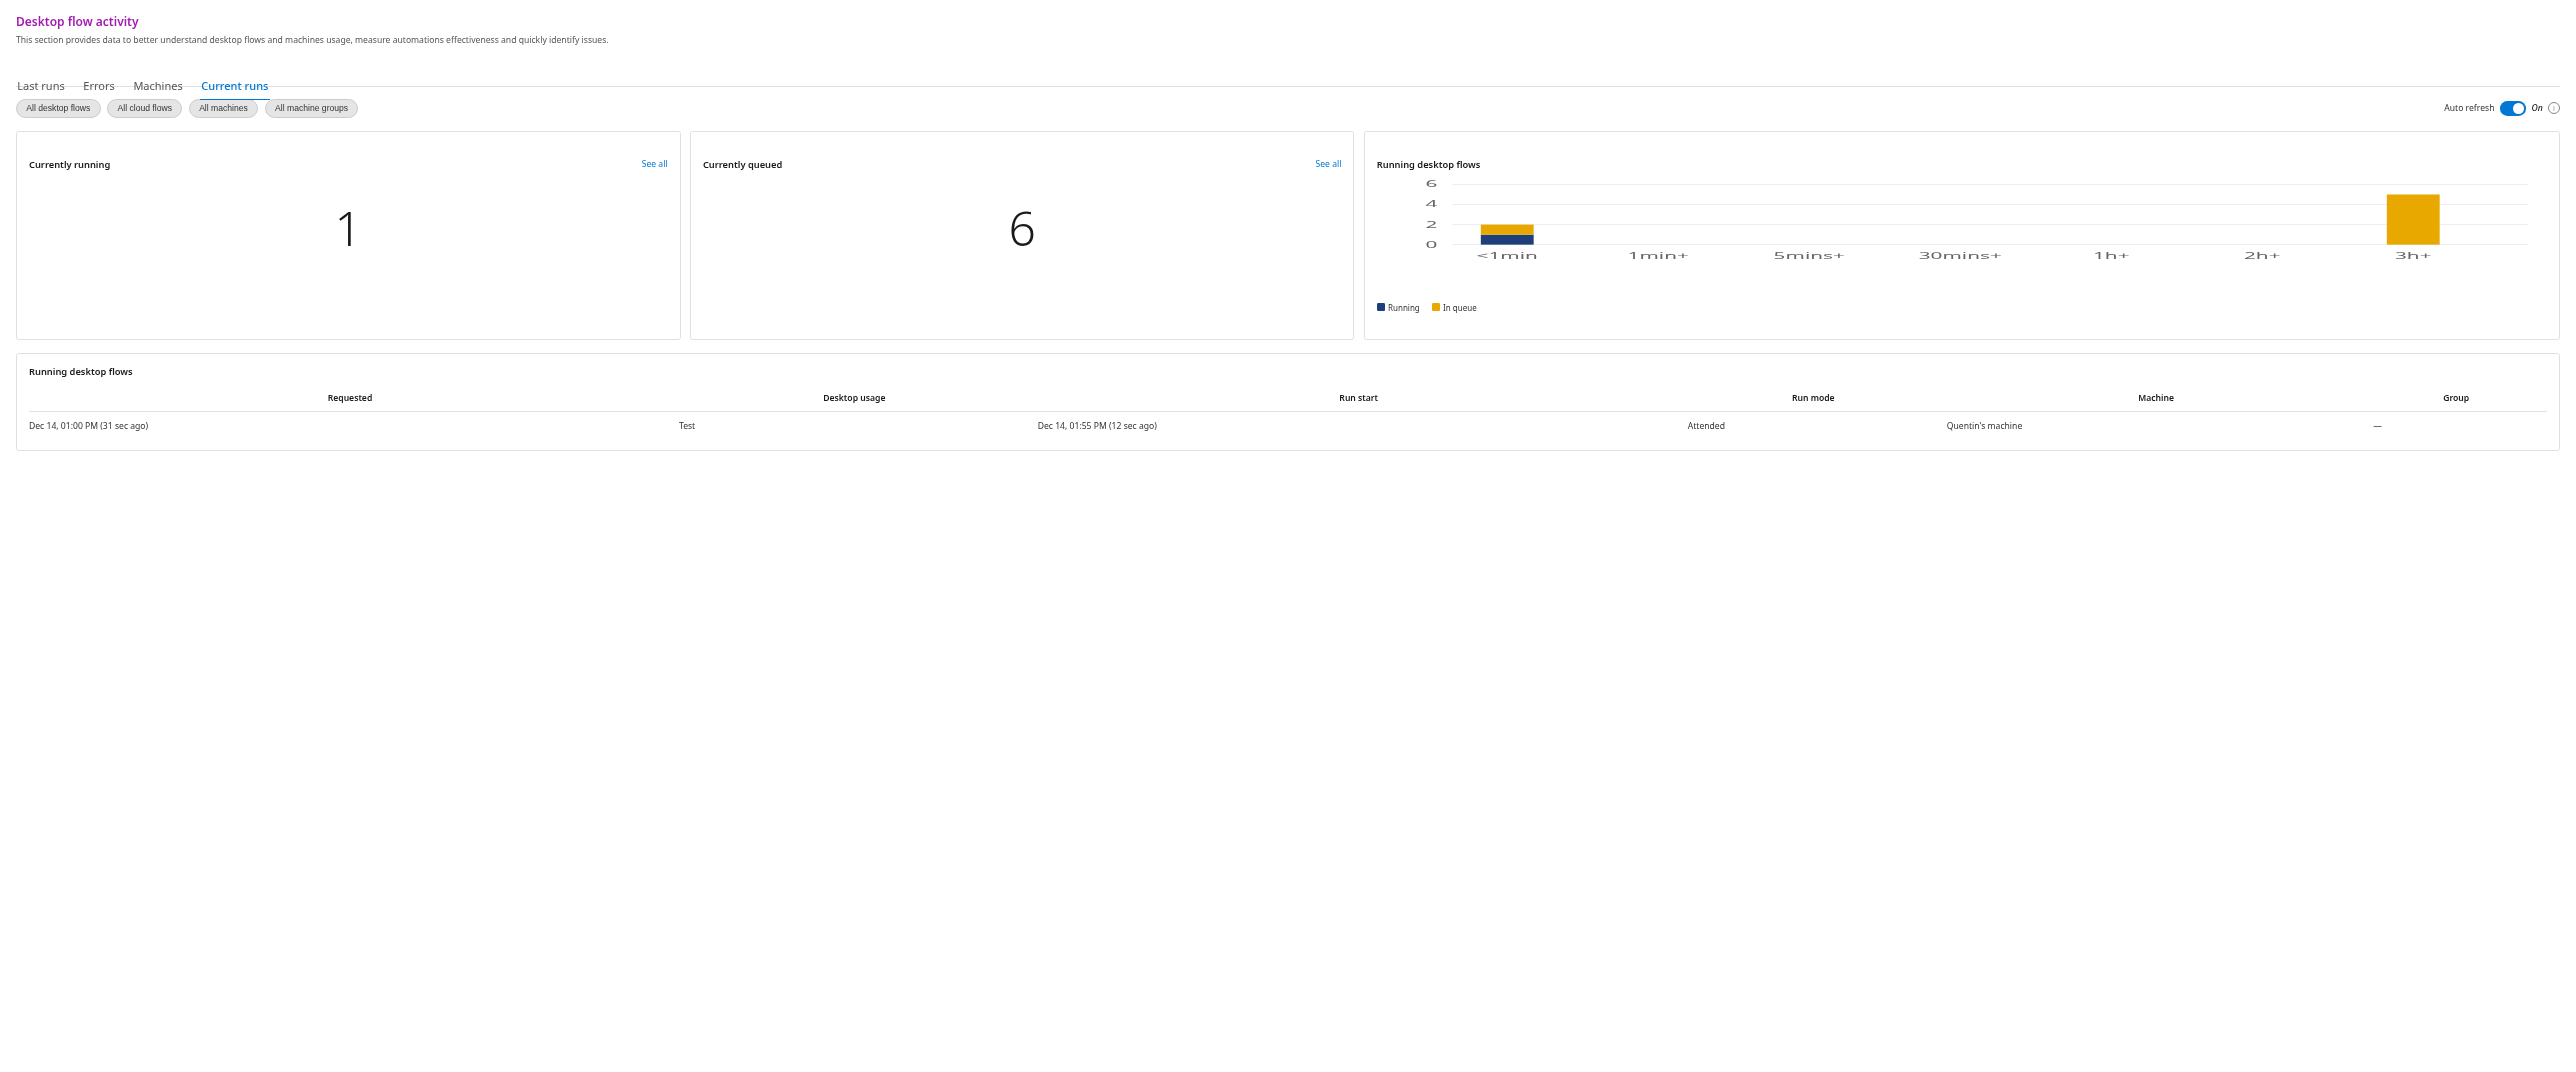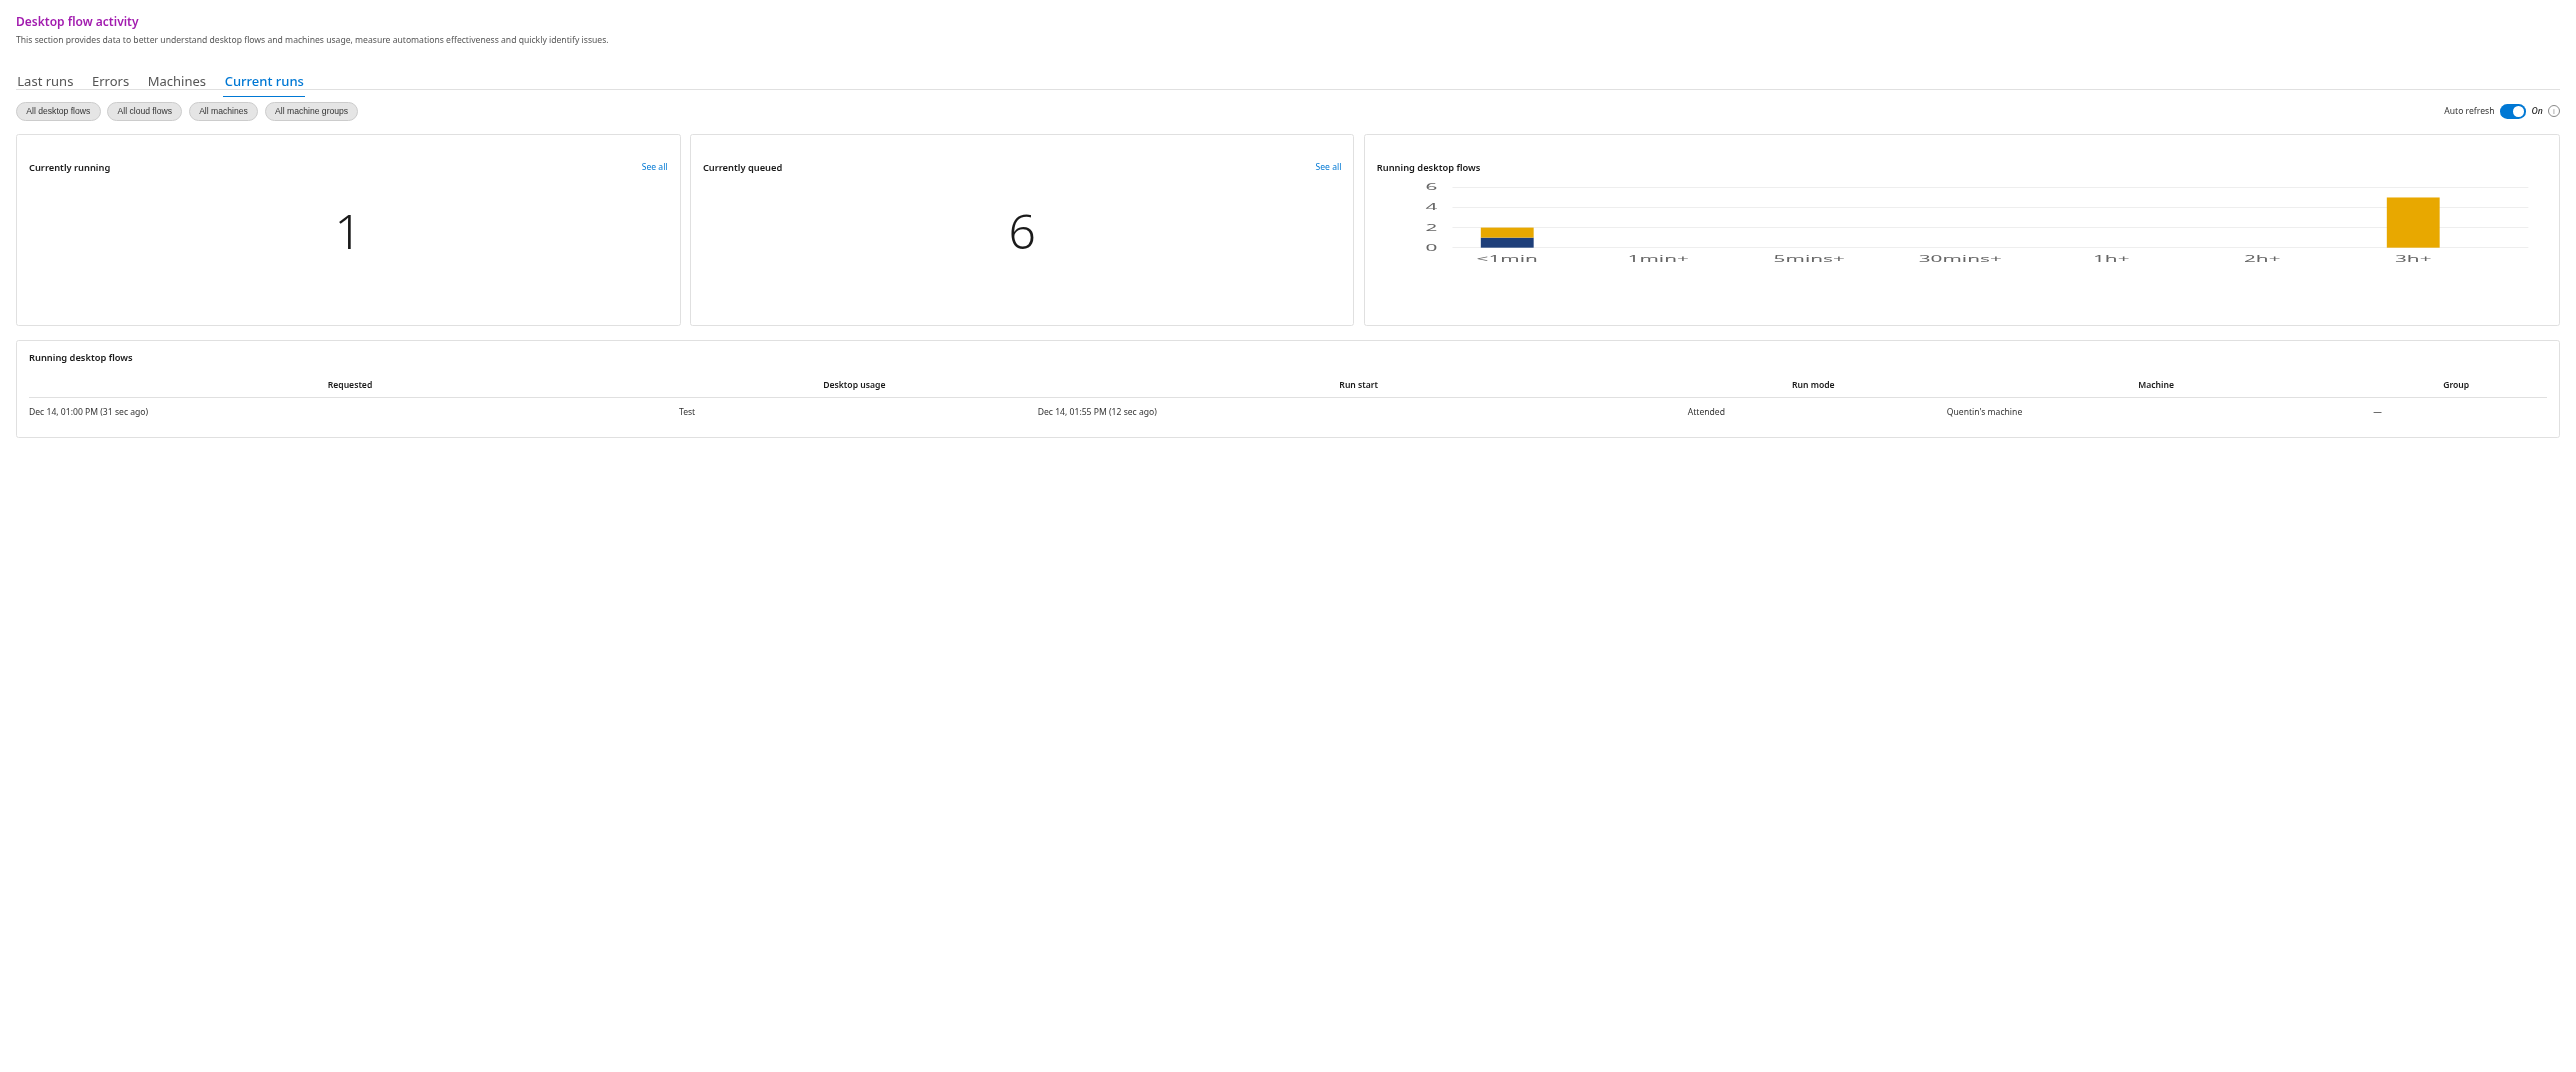--- a/index.html
+++ b/index.html
@@ -27,26 +27,26 @@
       line-height: 1.4;
     }
     .tabs {
       display: flex;
       gap: 16px;
       border-bottom: 0.7px solid #e0e0e0;
       margin-bottom: 12px;
     }
     .tab {
       padding: 5.3px 1.3px 6.6px;
-      font-size: 13px;
+      font-size: 11px;
       cursor: pointer;
       color: #555;
       border-bottom: 1.3px solid transparent;
       position: relative;
-      top: 8px;
+      top: 14px;
       white-space: nowrap;
     }
     .tab.active {
       color: #0078d4;
       border-bottom: 1.3px solid #0078d4;
       font-weight: 500;
     }
     .filters-row {
       display: flex;
       align-items: center;
@@ -286,20 +286,30 @@
           <rect x="535" y="23.5" width="28" height="67.5" fill="#e8a800"></rect>
 
           <text x="69" y="110" text-anchor="middle" font-size="11" fill="#666">&lt;1min</text>
           <text x="149" y="110" text-anchor="middle" font-size="11" fill="#666">1min+</text>
           <text x="229" y="110" text-anchor="middle" font-size="11" fill="#666">5mins+</text>
           <text x="309" y="110" text-anchor="middle" font-size="11" fill="#666">30mins+</text>
           <text x="389" y="110" text-anchor="middle" font-size="11" fill="#666">1h+</text>
           <text x="469" y="110" text-anchor="middle" font-size="11" fill="#666">2h+</text>
           <text x="549" y="110" text-anchor="middle" font-size="11" fill="#666">3h+</text>
         </svg>
+      </div>
+      <div class="chart-legend">
+        <div class="legend-item">
+          <div class="legend-dot" style="background:#1e3f7a;"></div>
+          <span>Running</span>
+        </div>
+        <div class="legend-item">
+          <div class="legend-dot" style="background:#e8a800;"></div>
+          <span>In queue</span>
+        </div>
       </div>
     </div>
 
   </div>
 
   <div class="table-section">
     <div class="table-section-title">Running desktop flows</div>
     <table>
       <thead>
         <tr>

